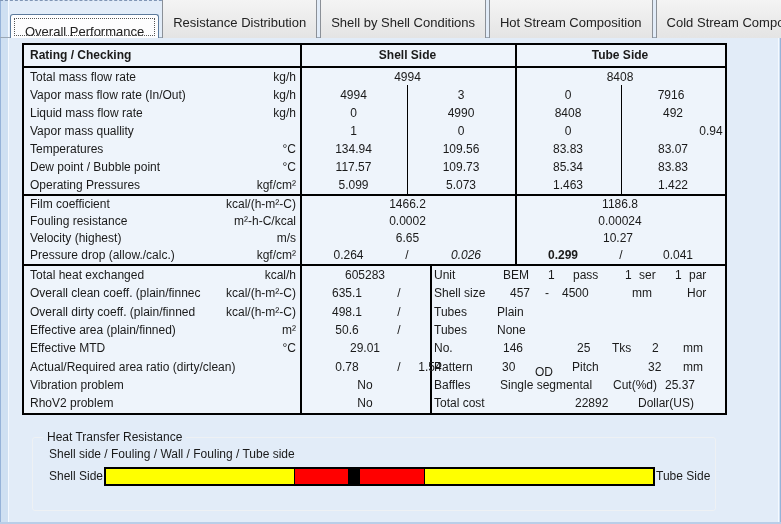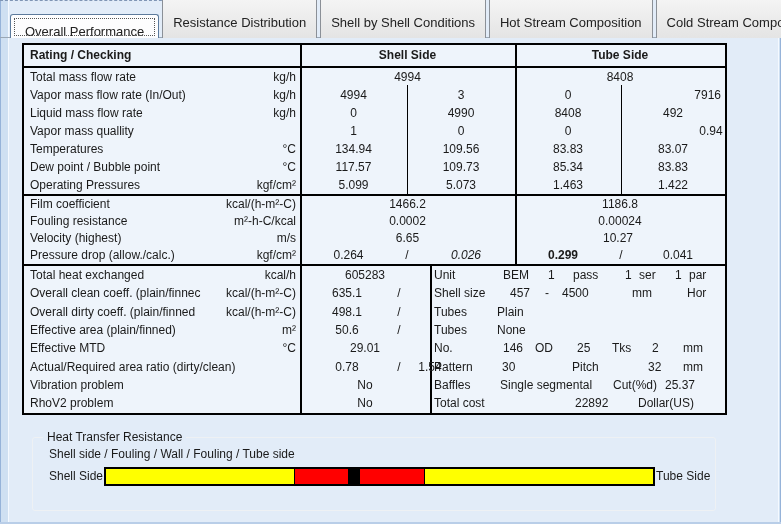--- a/index.html
+++ b/index.html
@@ -86,21 +86,21 @@
       <div class="unit">kg/h</div>
       <div class="val" style="left: 276px; width: 215px;">4994</div>
       <div class="val" style="left: 491px; width: 210px;">8408</div>
     </div>
     <div class="row" style="top: 41px; height: 18px; line-height: 18px;">
       <div class="lbl" style="max-width: 268px;">Vapor mass flow rate (In/Out)</div>
       <div class="unit">kg/h</div>
       <div class="val" style="left: 276px; width: 107px;">4994</div>
       <div class="val" style="left: 383px; width: 108px;">3</div>
       <div class="val" style="left: 491px; width: 106px;">0</div>
-      <div class="val" style="left: 597px; width: 100px; text-align: right;">7916</div>
+      <div class="val" style="left: 597px; width: 100px;">7916</div>
     </div>
     <div class="row" style="top: 59px; height: 18px; line-height: 18px;">
       <div class="lbl" style="max-width: 268px;">Liquid mass flow rate</div>
       <div class="unit">kg/h</div>
       <div class="val" style="left: 276px; width: 107px;">0</div>
       <div class="val" style="left: 383px; width: 108px;">4990</div>
       <div class="val" style="left: 491px; width: 106px;">8408</div>
       <div class="val" style="left: 597px; width: 104px;">492</div>
     </div>
     <div class="row" style="top: 77px; height: 18px; line-height: 18px;">
@@ -202,21 +202,21 @@
       <div class="val" style="left: 366px; width: 18px;">/</div>
       <div class="spec" style="left: 410px;">Tubes</div>
       <div class="spec" style="left: 473px;">None</div>
     </div>
     <div class="row" style="top: 294.2px; height: 18.3px; line-height: 18.3px;">
       <div class="lbl" style="max-width: 268px;">Effective MTD</div>
       <div class="unit">°C</div>
       <div class="val" style="left: 276px; width: 130px;">29.01</div>
       <div class="spec" style="left: 410px;">No.</div>
       <div class="spec" style="left: 479px;">146</div>
-      <div class="spec" style="left: 511px;">OD</div>
+      <div class="spec" style="left: 511px; margin-top: 24px;">OD</div>
       <div class="spec" style="left: 553px;">25</div>
       <div class="spec" style="left: 588px;">Tks</div>
       <div class="spec" style="left: 628px;">2</div>
       <div class="spec" style="left: 659px;">mm</div>
     </div>
     <div class="row" style="top: 312.5px; height: 18.3px; line-height: 18.3px;">
       <div class="lbl" style="max-width: 268px;">Actual/Required area ratio (dirty/clean)</div>
       <div class="val" style="left: 276px; width: 94px;">0.78</div>
       <div class="val" style="left: 366px; width: 18px;">/</div>
       <div class="val" style="left: 384px; width: 44px;">1.54</div>

